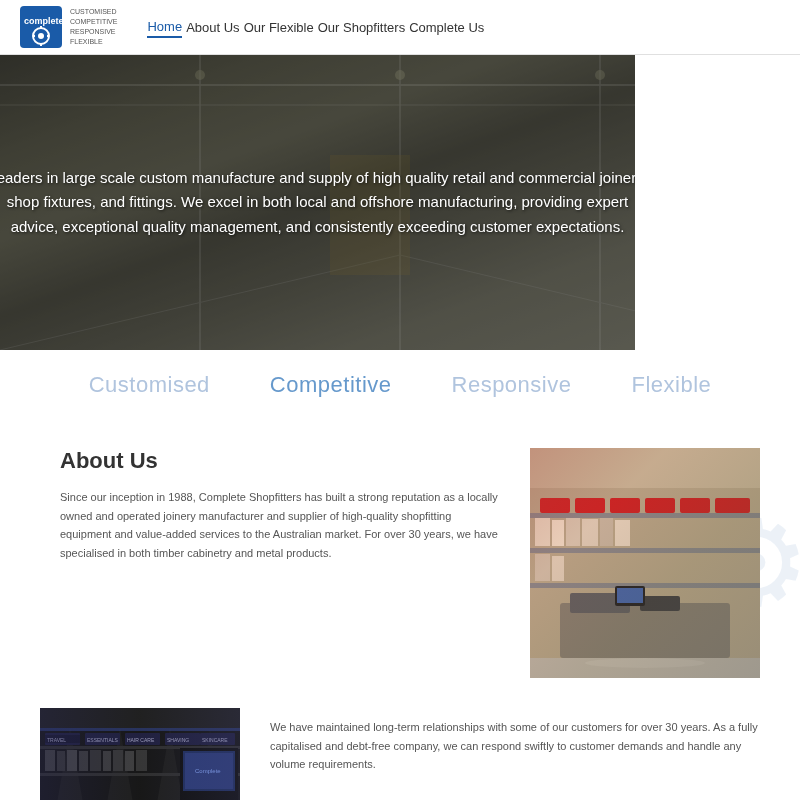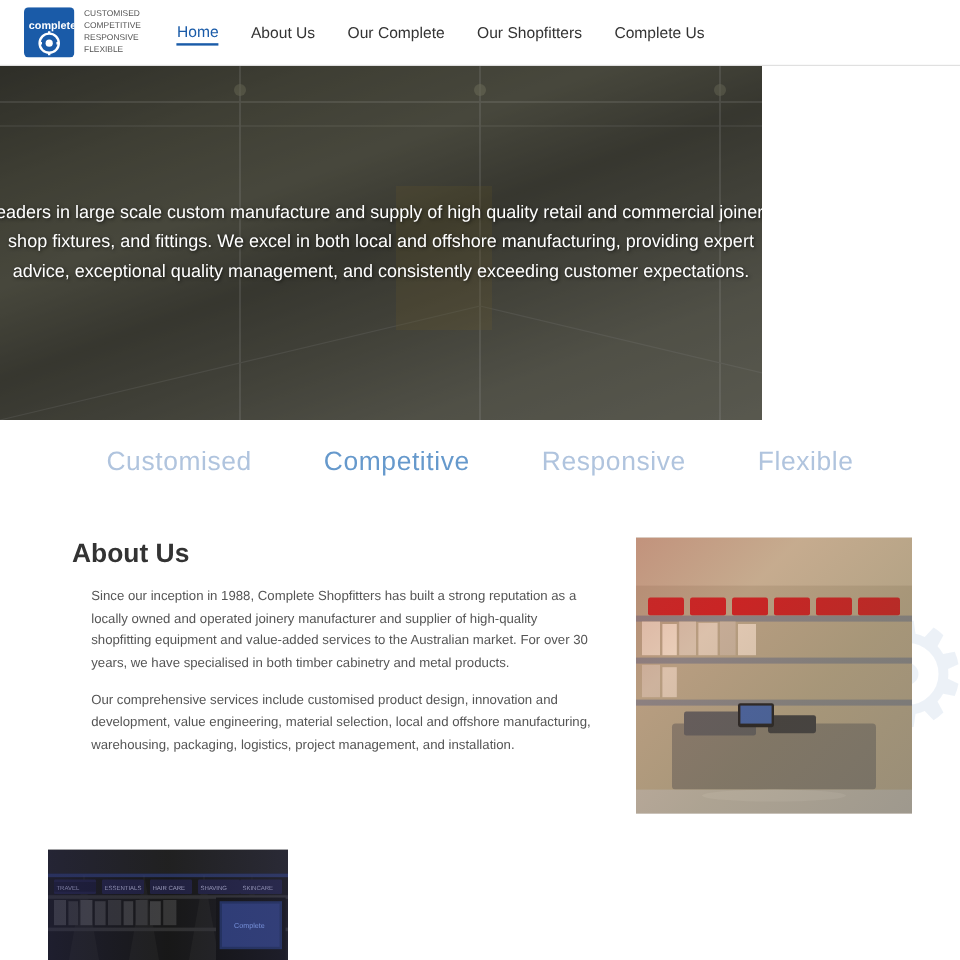--- a/index.html
+++ b/index.html
@@ -26,21 +26,21 @@
     }
     .logo-text-lines {
       display: flex;
       flex-direction: column;
       font-size: 7px;
       color: #555;
       line-height: 1.4;
     }
     nav {
       display: flex;
-      gap: 27px;
+      gap: 4px;
       align-items: center;
     }
     nav a {
       font-size: 13px;
       color: #333;
       text-decoration: none;
       padding: 2px 0;
     }
     nav a.active {
       color: #1a5ba8;
@@ -117,21 +117,20 @@
       font-size: 22px;
       color: #333;
       margin-bottom: 14px;
       font-weight: 600;
     }
     .about-text p {
       font-size: 11px;
       color: #555;
       line-height: 1.7;
       margin-bottom: 12px;
-      margin-left: 16px;
     }
     .about-image {
       width: 230px;
       height: 230px;
       flex-shrink: 0;
       background: #ccc;
       overflow: hidden;
       position: relative;
     }
     
@@ -231,21 +230,21 @@
     <div class="logo-text-lines">
       <span>CUSTOMISED</span>
       <span>COMPETITIVE</span>
       <span>RESPONSIVE</span>
       <span>FLEXIBLE</span>
     </div>
   </div>
   <nav>
     <a href="#" class="active">Home</a>
     <a href="#">About Us</a>
-    <a href="#">Our Complete</a>
+    <a href="#">Our Flexible</a>
     <a href="#">Our Shopfitters</a>
     <a href="#">Complete Us</a>
   </nav>
 </header>
 
 <section class="hero">
   <div class="hero-warehouse"></div>
   <div class="hero-overlay"></div>
 
   <svg style="position:absolute;top:0;left:0;width:100%;height:100%;opacity:0.18" xmlns="http://www.w3.org/2000/svg">
@@ -278,21 +277,20 @@
   <span class="keyword">Flexible</span>
 </div>
 
 <div class="about-section" style="position:relative;">
 
   <span class="watermark">⚙</span>
 
   <div class="about-text">
     <h2>About Us</h2>
     <p>Since our inception in 1988, Complete Shopfitters has built a strong reputation as a locally owned and operated joinery manufacturer and supplier of high-quality shopfitting equipment and value-added services to the Australian market. For over 30 years, we have specialised in both timber cabinetry and metal products.</p>
-    <p>Our comprehensive services include customised product design, innovation and development, value engineering, material selection, local and offshore manufacturing, warehousing, packaging, logistics, project management, and installation.</p>
   </div>
 
   <div class="about-image">
     <div class="about-image-sim">
 
       <svg width="230" height="230" xmlns="http://www.w3.org/2000/svg" style="position:absolute;top:0;left:0">
 
         <rect width="230" height="230" fill="#b8a888"></rect>
 
         <rect width="230" height="40" fill="#c8b898"></rect>
@@ -380,13 +378,16 @@
         <rect x="145" y="45" width="48" height="36" fill="#334488" opacity="0.8"></rect>
         <text x="155" y="65" font-size="6" fill="#88aaff" font-family="Arial">Complete</text>
 
         <rect x="0" y="115" width="200" height="20" fill="#1c1c1c"></rect>
         <rect x="0" y="115" width="200" height="2" fill="#334" opacity="0.5"></rect>
       </svg>
     </div>
     <div class="store2-overlay"></div>
   </div>
 
+  <div class="bottom-text">
+    <p>We have maintained long-term relationships with some of our customers for over 30 years. As a fully capitalised and debt-free company, we can respond swiftly to customer demands and handle any volume requirements.</p>
+  </div>
 </div>
 
 </body></html>

